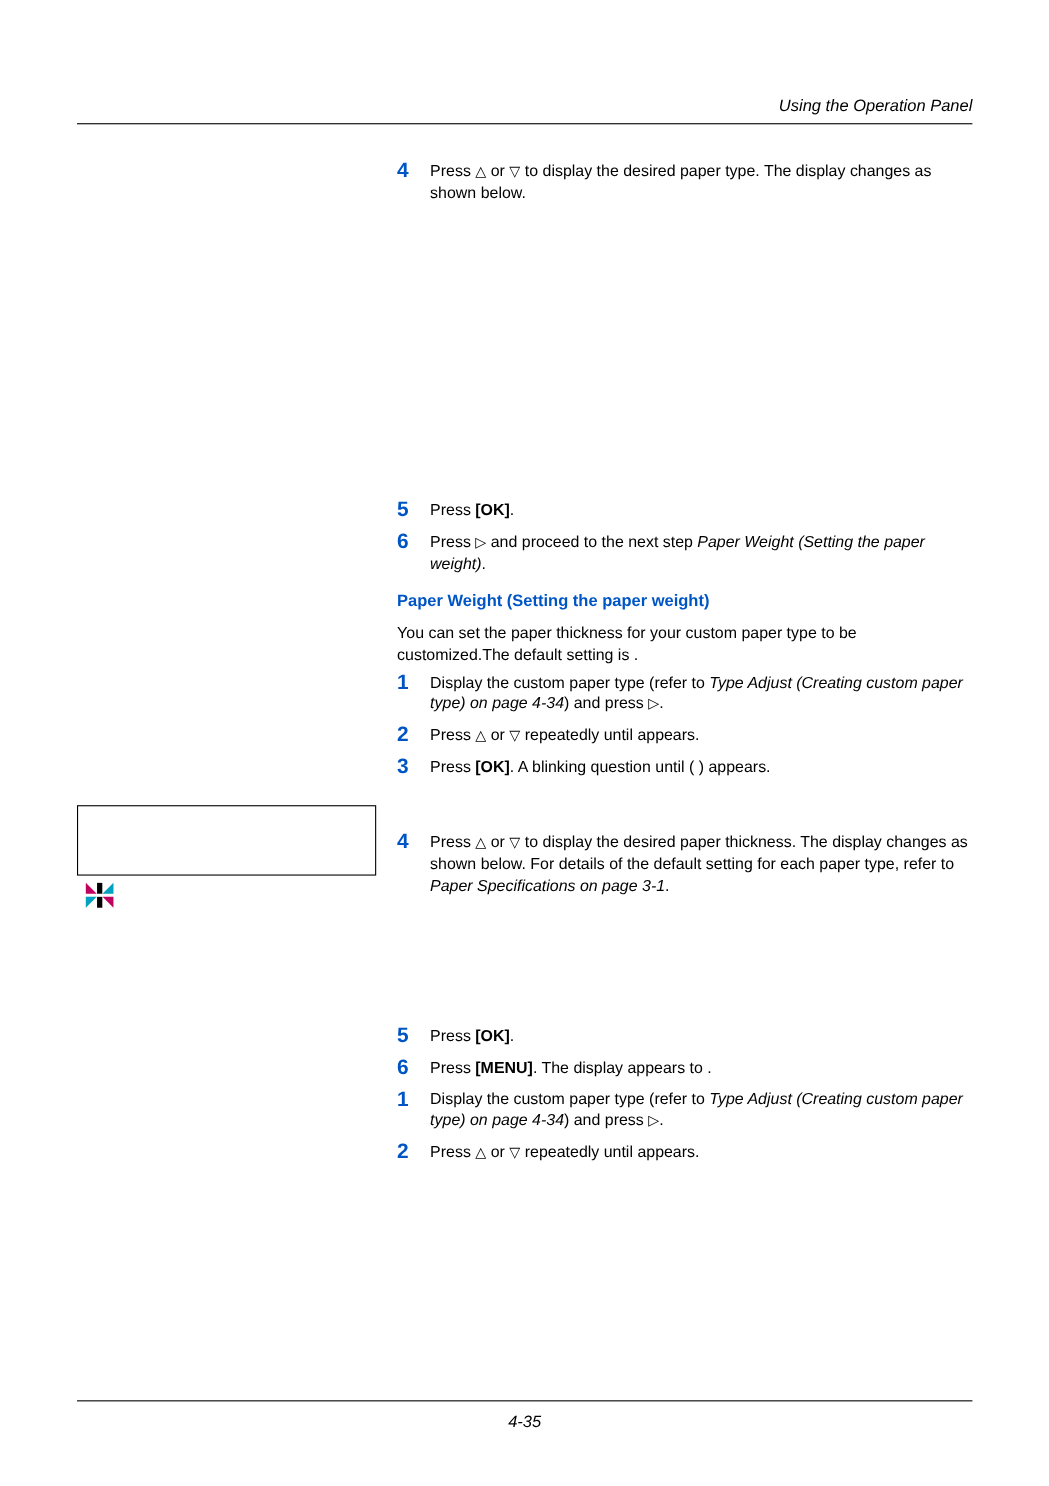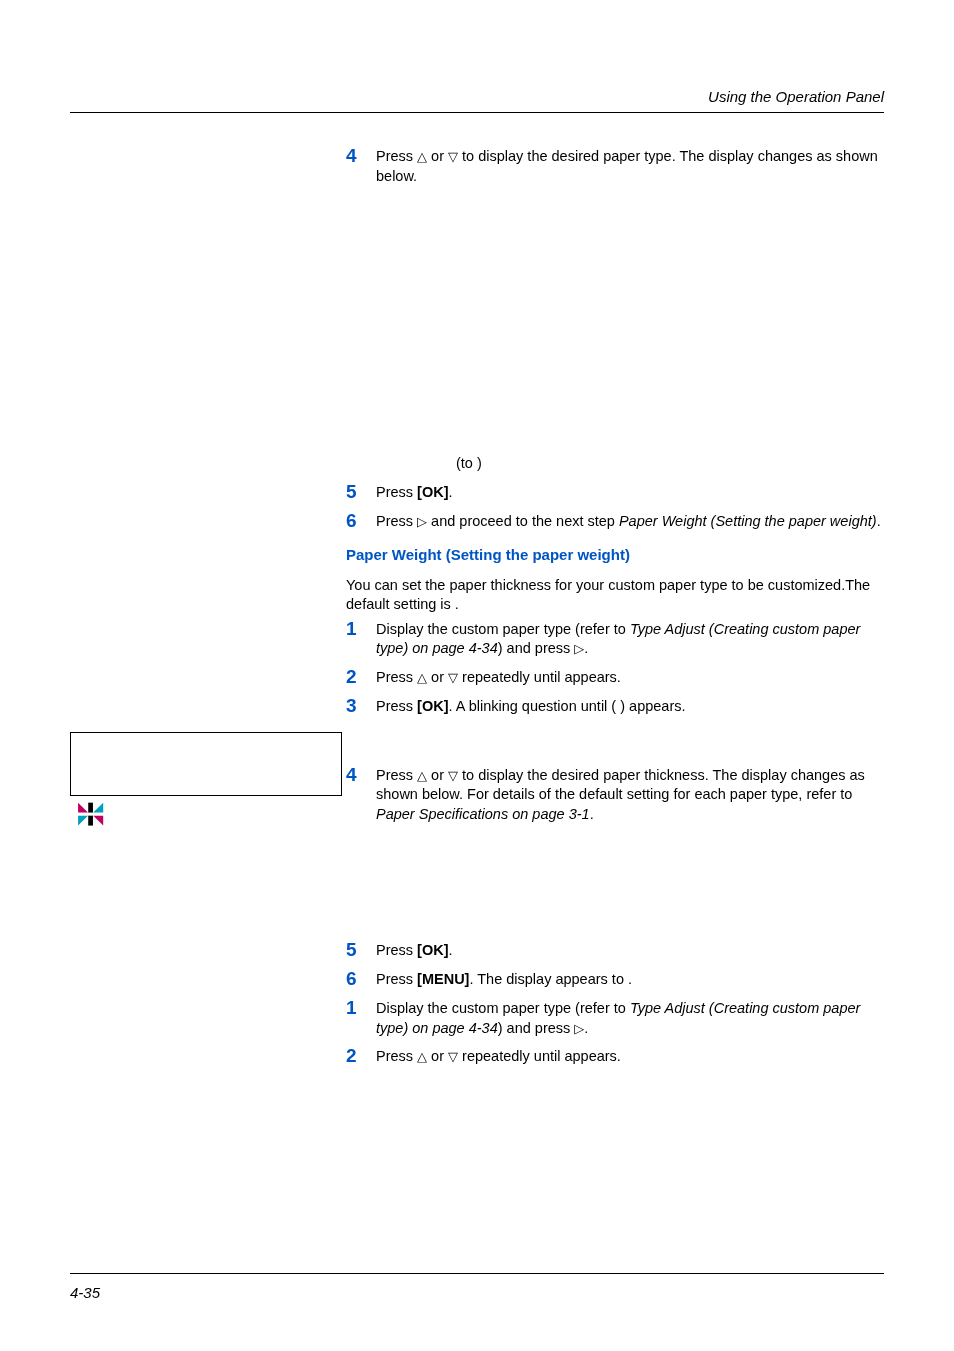--- a/index.html
+++ b/index.html
@@ -5,21 +5,21 @@
   * { margin: 0; padding: 0; box-sizing: border-box; }
   body {
     font-family: Arial, Helvetica, sans-serif;
     background: #fff;
     width: 954px;
     height: 1351px;
     position: relative;
     color: #000;
   }
   .page {
-    padding: 90px 70px 40px 46px;
+    padding: 90px 70px 40px 61px;
     position: relative;
     height: 100%;
   }
   .header-right {
     position: absolute;
     top: 88px;
     right: 70px;
     font-style: italic;
     font-size: 15px;
     color: #000;
@@ -99,21 +99,21 @@
   .glyph-row1 span:nth-child(3){ color:#00a0c0; }
   .glyph-row2 span:nth-child(1){ color:#00a0c0; }
   .glyph-row2 span:nth-child(2){ color:#000; }
   .glyph-row2 span:nth-child(3){ color:#c00060; }
   .footer {
     position: absolute;
     bottom: 50px;
     left: 70px;
     right: 70px;
     border-top: 1px solid #000;
-    text-align: left;
+    text-align: center;
     padding-top: 10px;
     font-style: italic;
     font-size: 15px;
   }
 </style>
 </head>
 <body>
 
 <div class="page">
   <div class="header-right">Using the Operation Panel</div>
@@ -123,21 +123,20 @@
 
     <div class="step">
       <div class="stepnum">4</div>
       <div class="steptext">
         <span>Press </span><span class="tri-up">△</span><span> or </span><span class="tri-down">▽</span><span> to display the desired paper type. The display changes as shown below.</span>
       </div>
     </div>
 
     <div class="spacer-big"></div>
 
-    <div class="to-line">(to   )</div>
 
     <div class="step">
       <div class="stepnum">5</div>
       <div class="steptext">
         <span>Press </span><span class="bold">[OK]</span><span>.</span>
       </div>
     </div>
 
     <div class="step">
       <div class="stepnum">6</div>

